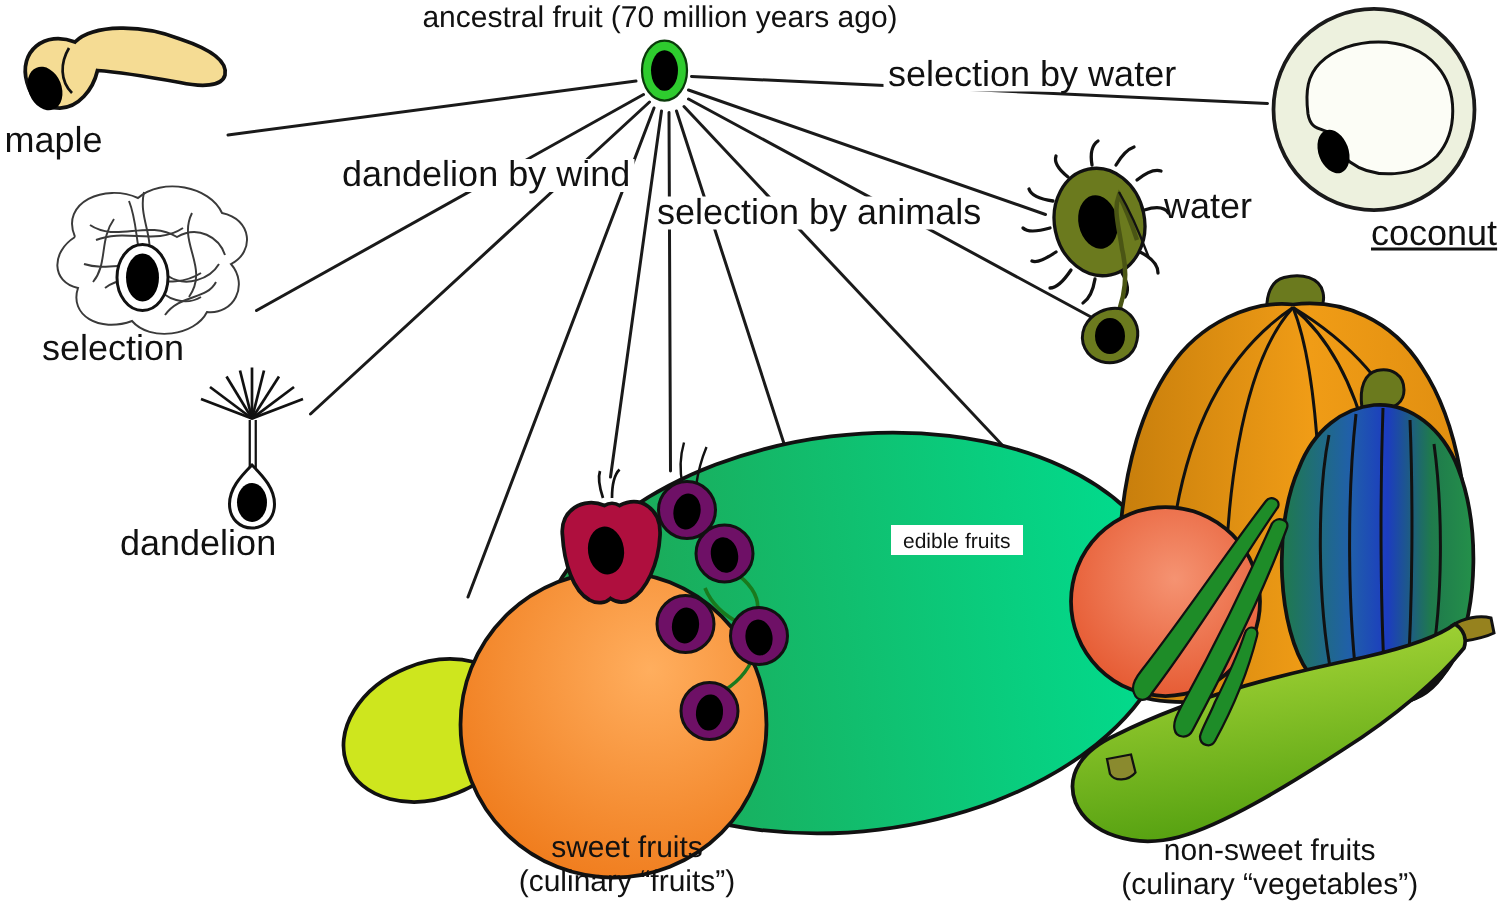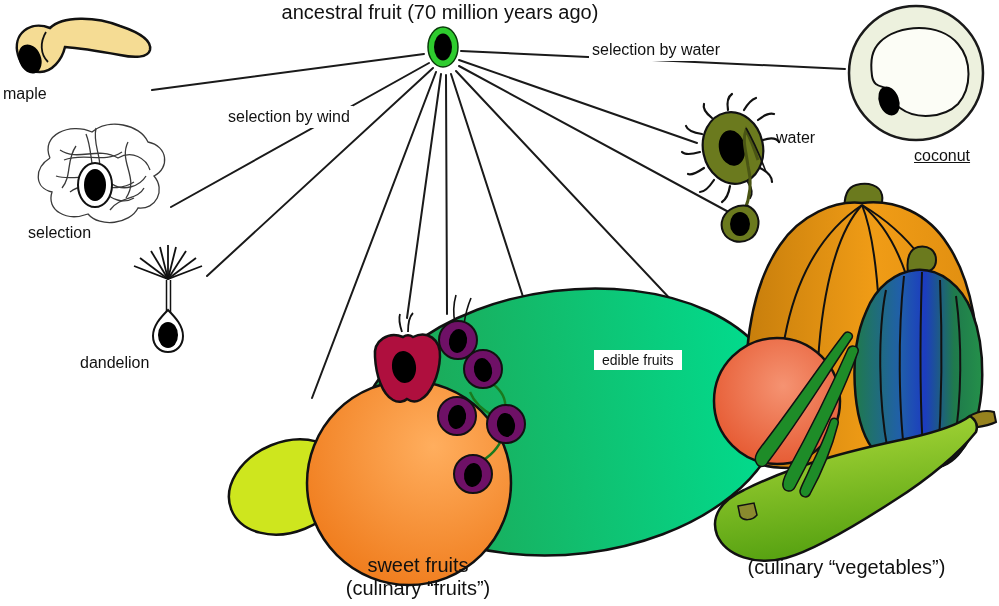--- a/index.html
+++ b/index.html
@@ -1,19 +1,19 @@
 <!DOCTYPE html>
 <html><head>
 <meta charset="utf-8">
 <style>
   html,body{margin:0;padding:0;background:#fff;}
   #canvas{position:relative;width:999px;height:606px;background:#fff;overflow:hidden;
           font-family:"Liberation Sans",sans-serif;color:#111;}
   #art{position:absolute;left:0;top:0;}
-  .lbl{position:absolute;font-size:16px;line-height:22px;white-space:nowrap;color:#111;}
+  .lbl{position:absolute;font-size:24px;line-height:22px;white-space:nowrap;color:#111;}
   .lbl.bg{background:#fff;padding:0 3px;}
   .cap{position:absolute;font-size:20px;line-height:23px;text-align:center;color:#111;}
   .cap div{white-space:nowrap;}
   #edible-box{position:absolute;background:#fff;padding:2px 8px;font-size:14px;color:#111;}
   #title{position:absolute;text-align:center;font-size:20px;color:#111;}
 </style>
 </head>
 <body>
 
 <div id="canvas">
@@ -203,27 +203,29 @@
       <path d="M858,352 C844,390 820,440 795,487 C792,493 784,492 783,486 C782,481 785,476 788,470 C810,430 832,385 848,349 C851,344 860,346 858,352 Z"></path>
       <path d="M838,424 C832,448 822,472 810,494 C807,499 800,497 800,491 C801,486 806,478 810,468 C818,452 826,434 830,422 C832,416 840,418 838,424 Z"></path>
     </g>
   </g>
 </svg>
 
 <div id="title" style="left:240px;top:1px;width:400px;">ancestral fruit (70 million years ago)</div>
 <div class="lbl" style="left:3px;top:83px;">maple</div>
 <div class="lbl" style="left:28px;top:222px;">selection</div>
 <div class="lbl" style="left:80px;top:352px;">dandelion</div>
-<div class="lbl bg" style="left:225px;top:106px;">selection by wind</div>
+<div class="lbl bg" style="left:225px;top:106px;">dandelion by wind</div>
+<div class="lbl bg" style="left:435px;top:131px;">selection by animals</div>
 <div class="lbl bg" style="left:589px;top:39px;">selection by water</div>
 <div class="lbl" style="left:776px;top:127px;">water</div>
 <div class="lbl" style="left:914px;top:145px;text-decoration:underline;">coconut</div>
 <div id="edible-box" style="left:594px;top:350px;">edible fruits</div>
 
 <div class="cap" style="left:318px;top:554px;width:200px;">
   <div>sweet fruits</div>
   <div>(culinary “fruits”)</div>
 </div>
 <div class="cap" style="left:724px;top:556px;width:245px;">
+  <div>non-sweet fruits</div>
   <div>(culinary “vegetables”)</div>
 </div>
 
 </div>
 
 </body></html>

